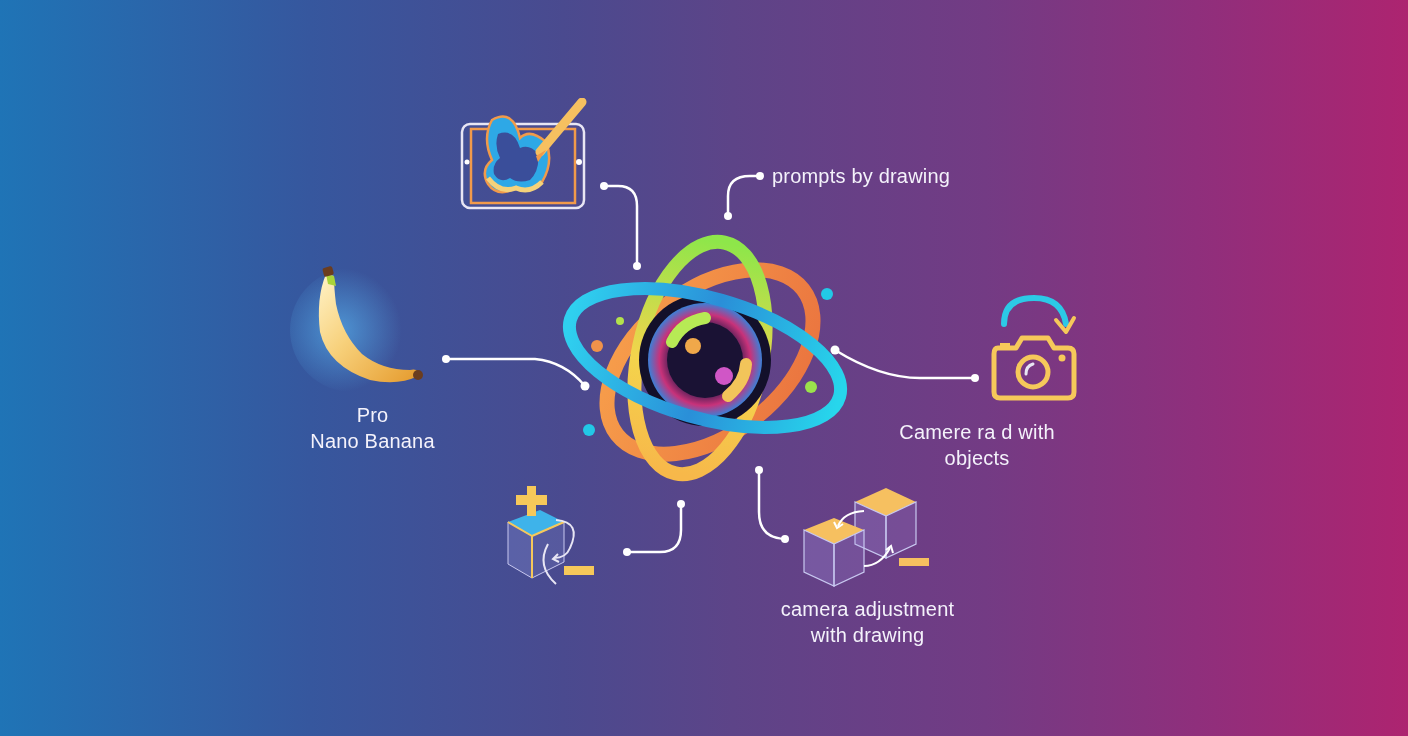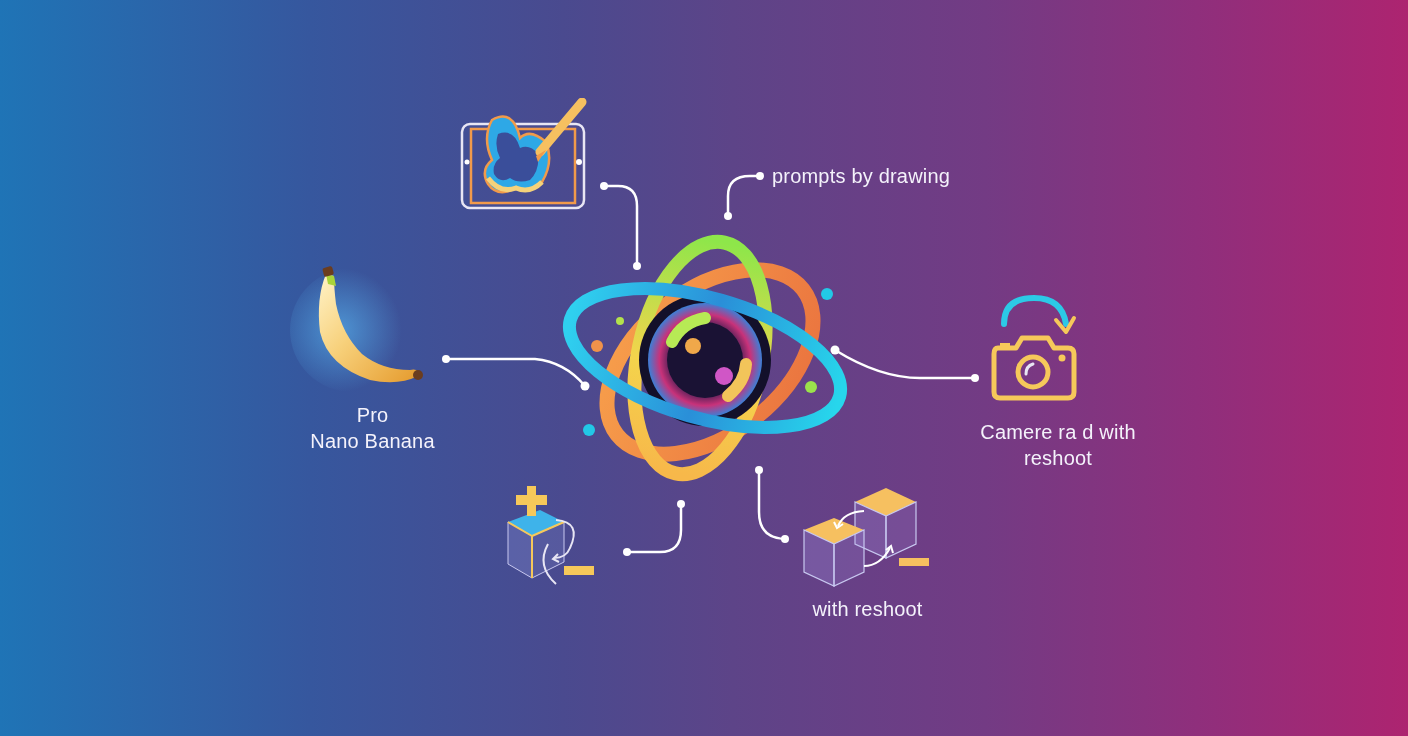--- a/index.html
+++ b/index.html
@@ -169,23 +169,24 @@
 
 <div class="label" style="left:290px;top:402px;width:165px;">
   <div>Pro</div>
   <div>Nano Banana</div>
 </div>
 
 <div class="label" style="left:772px;top:163px;text-align:left;white-space:nowrap;">
   <span>prompts by drawing</span>
 </div>
 
-<div class="label" style="left:968px;top:419px;width:180px;">
+<div class="label" style="left:887px;top:419px;width:180px;">
   <div>Camere ra d with</div>
-  <div>reshoot</div>
+  <div>objects</div>
 </div>
 
 <div class="label" style="left:468px;top:599px;width:160px;">
 </div>
 
 <div class="label" style="left:760px;top:596px;width:215px;">
-  <div>with reshoot</div>
+  <div>camera adjustment</div>
+  <div>with drawing</div>
 </div>
 
 </body></html>

